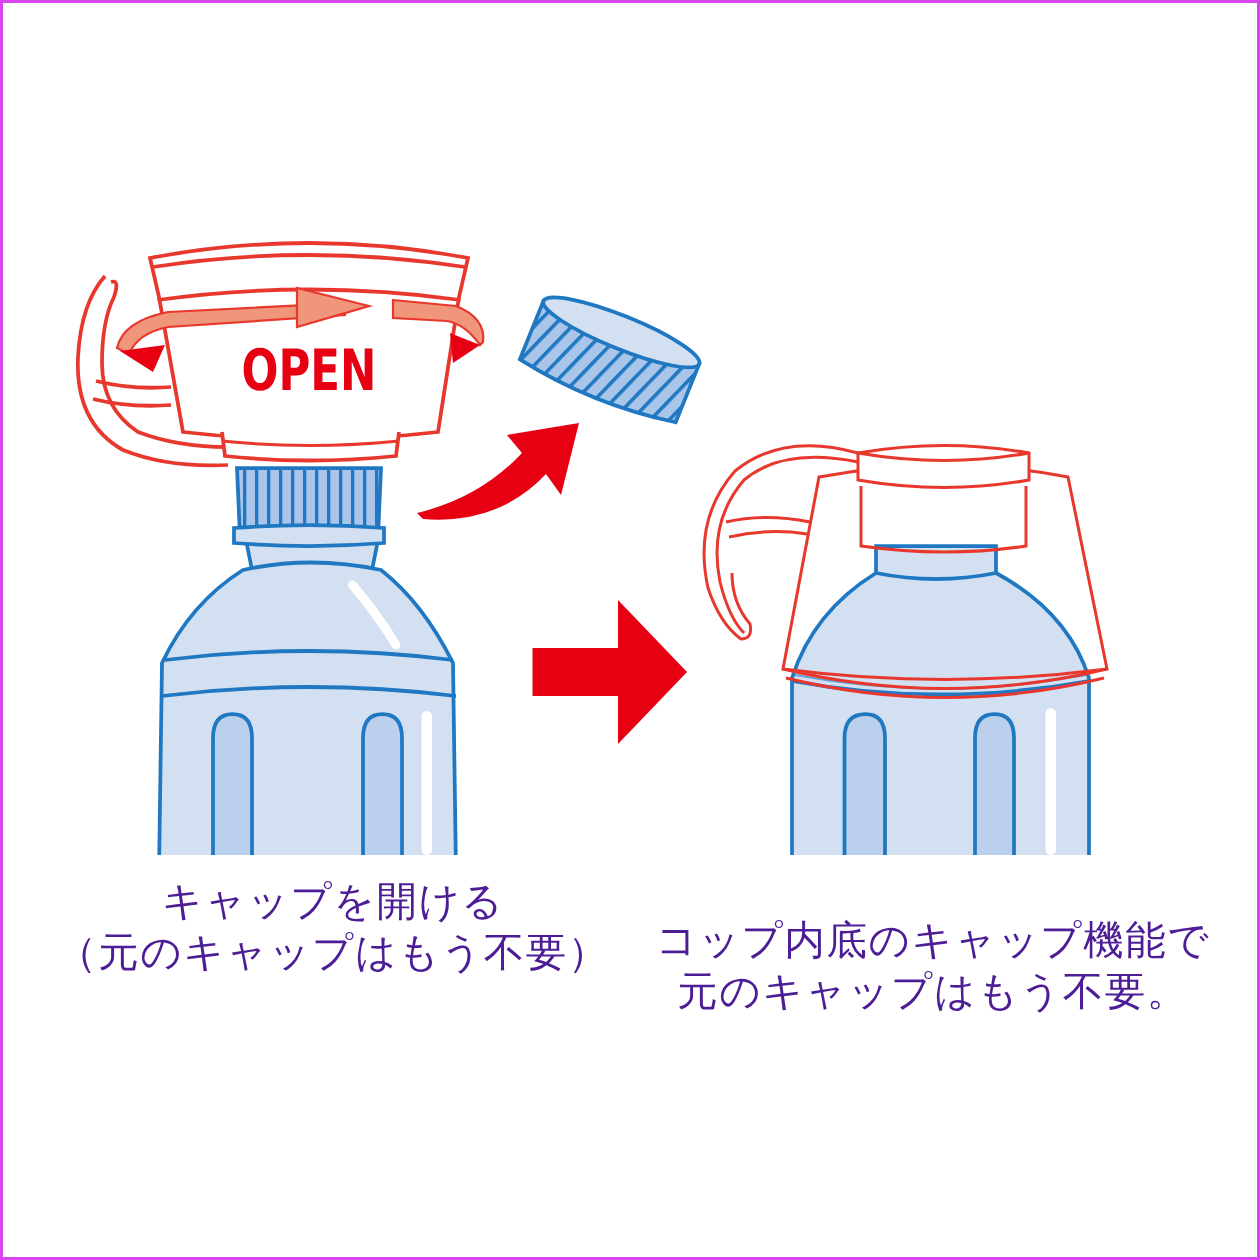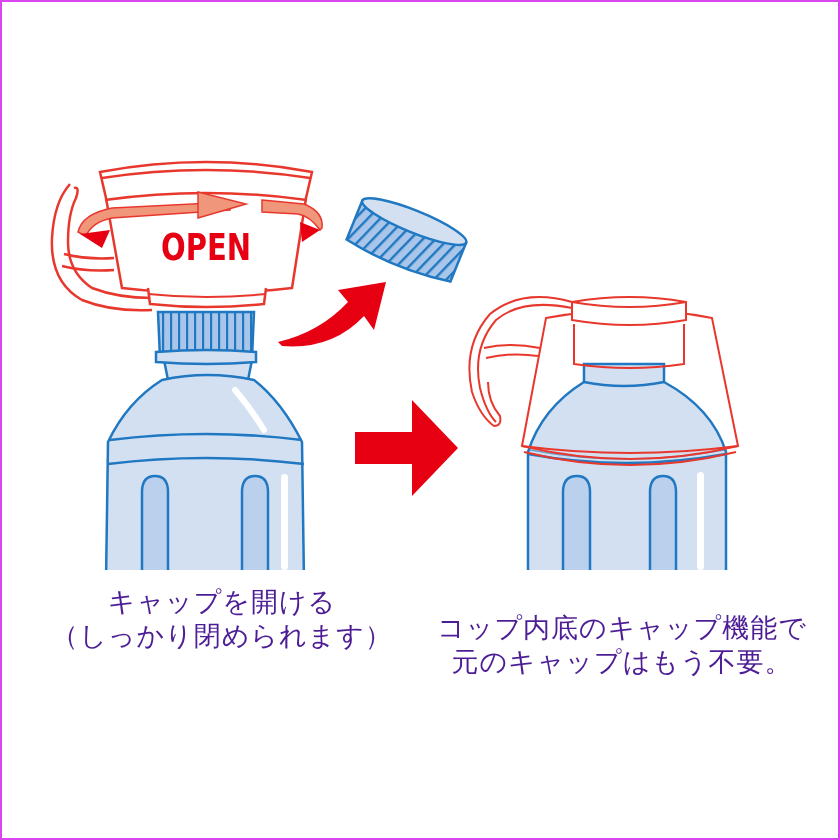--- a/index.html
+++ b/index.html
@@ -131,20 +131,20 @@
 
       <path d="M570 306 Q520 296 494 318 Q470 346 478 386 Q484 410 494 420"></path>
       <path d="M570 300 Q520 286 488 312 Q460 344 470 390 Q478 414 492 424 Q500 424 498 414 Q486 400 486 380"></path>
       <path d="M482 346 Q508 340 538 346"></path>
       <path d="M484 356 Q510 350 536 354"></path>
     </g>
   </svg>
 
   <div class="caption caption-left">
     <span>キャップを開ける</span>
-    <span>（しっかり閉められます）</span>
+    <span>（元のキャップはもう不要）</span>
   </div>
   <div class="caption caption-right">
     <span>コップ内底のキャップ機能で</span>
     <span>元のキャップはもう不要。</span>
   </div>
 
 </div>
 
 </body></html>

